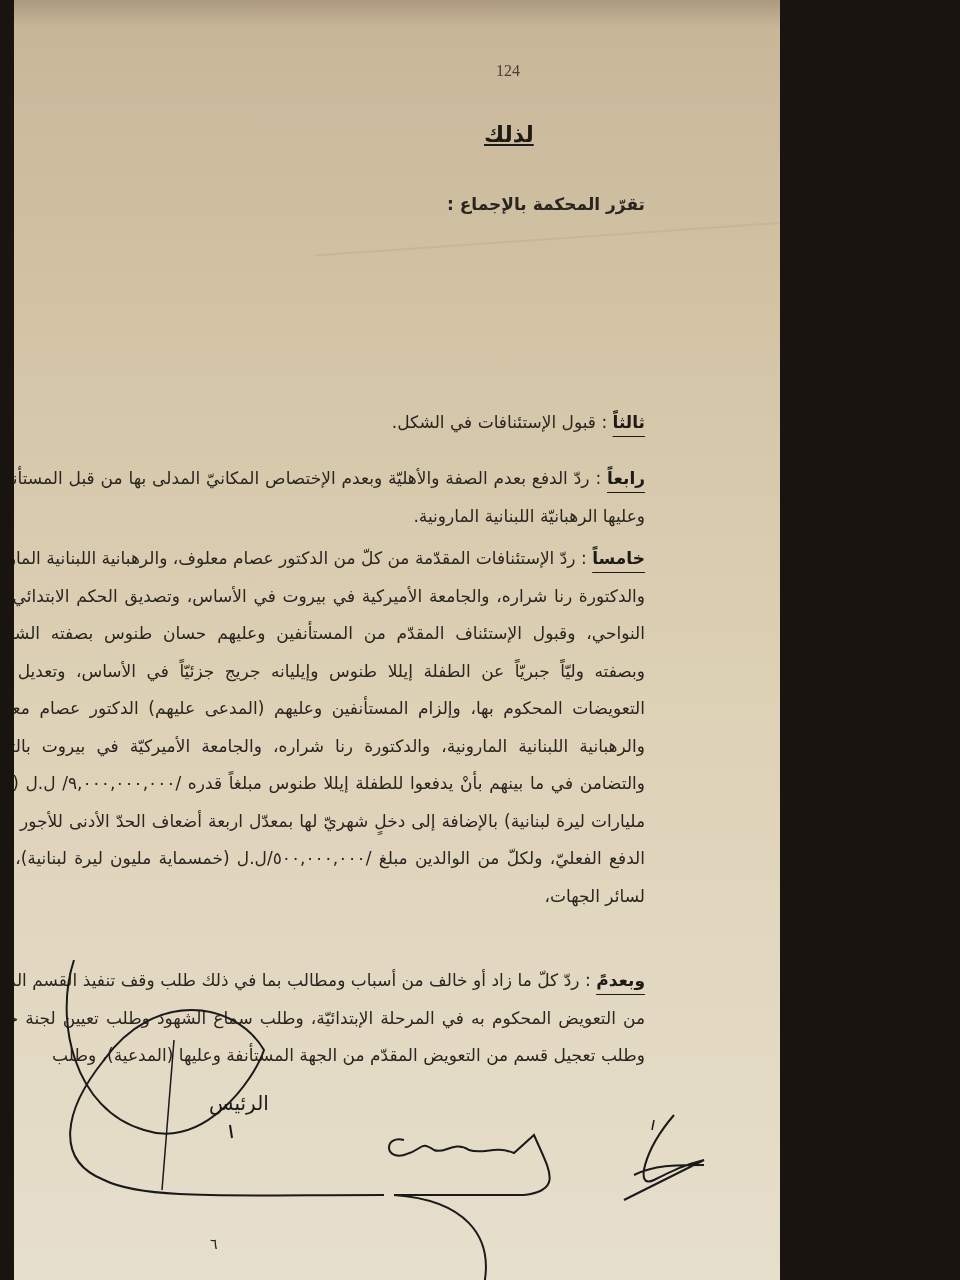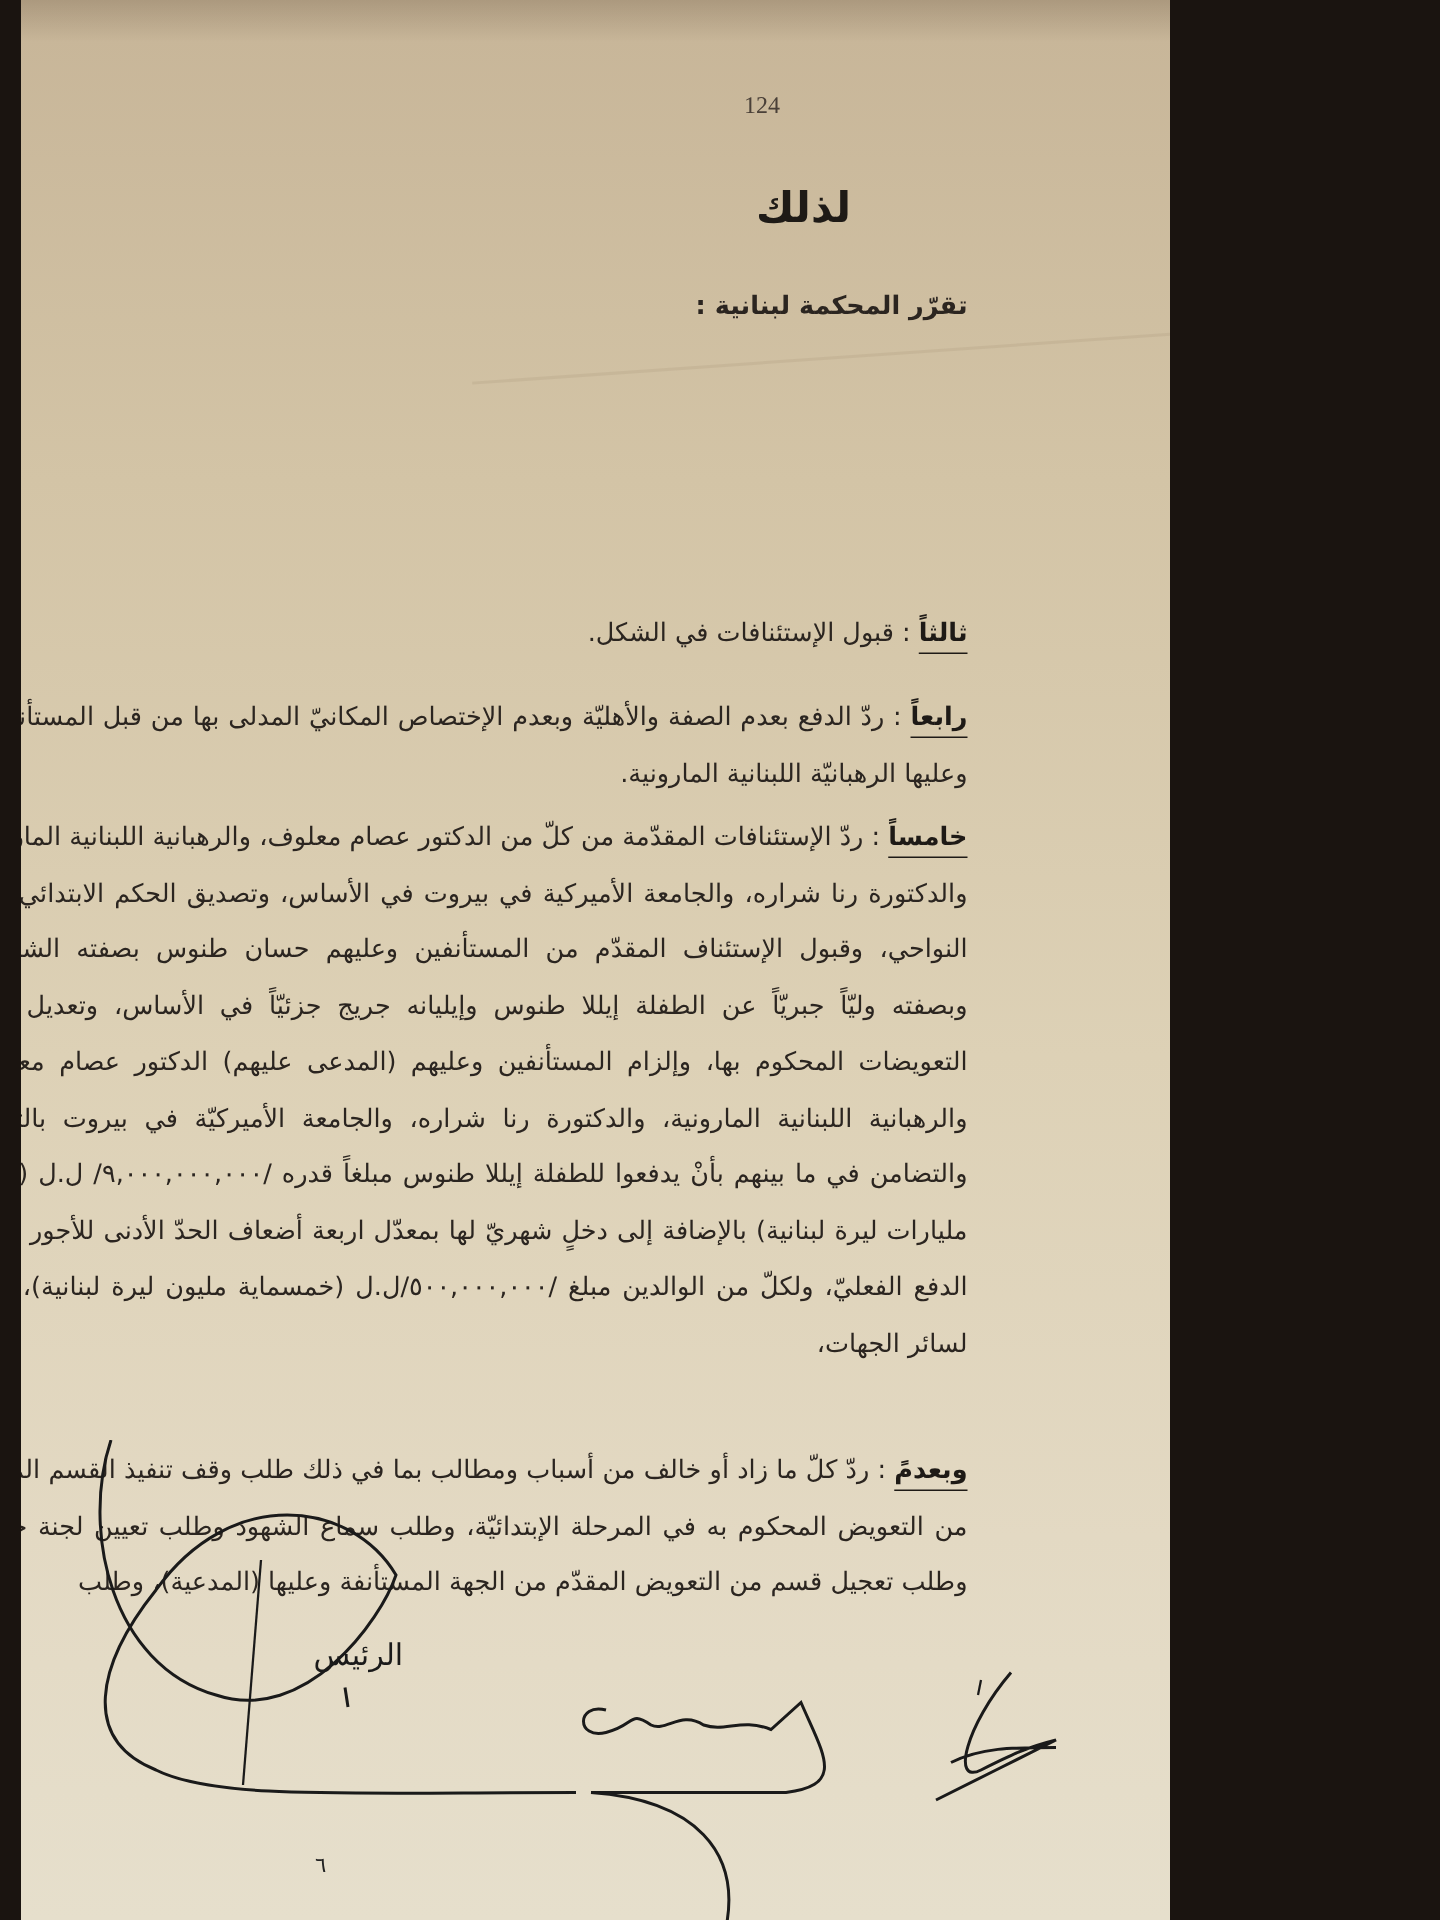--- a/index.html
+++ b/index.html
@@ -40,27 +40,28 @@
       position: absolute;
       left: 482px;
       top: 62px;
       font-family: "Liberation Serif", serif;
       font-size: 16px;
       color: #4a4038;
       direction: ltr;
     }
     .title {
       position: absolute;
-      left: 490px;
+      left: 470px;
       top: 122px;
-      font-size: 28px;
+      font-size: 22px;
       font-weight: bold;
       color: #1e1a16;
       direction: rtl;
       font-family: "DejaVu Sans", sans-serif;
+      text-decoration: underline;
     }
     .para {
       position: absolute;
       right: 135px;
       direction: rtl;
       text-align: justify;
       font-size: 17px;
       line-height: 37.5px;
       color: #2b2520;
       font-family: "DejaVu Sans", sans-serif;
@@ -96,21 +97,21 @@
 </head>
 <body>
 
 <div class="page">
   <div class="fold"></div>
   <div class="crease"></div>
 
   <div class="page-number">124</div>
   <div class="title">لذلك</div>
 
-  <div class="intro">تقرّر المحكمة لبنانية :</div>
+  <div class="intro">تقرّر المحكمة بالإجماع :</div>
 
 
 
   <div class="para" style="top:460px; width:650px;">
     <span class="lbl">رابعاً</span><span> : ردّ الدفع بعدم الصفة والأهليّة وبعدم الإختصاص المكانيّ المدلى بها من قبل المستأنفة وعليها الرهبانيّة اللبنانية المارونية.</span>
   </div>
 
   <div class="para" style="top:404px; width:630px;">
     <span class="lbl">ثالثاً</span><span> : قبول الإستئنافات في الشكل.</span>
   </div>

